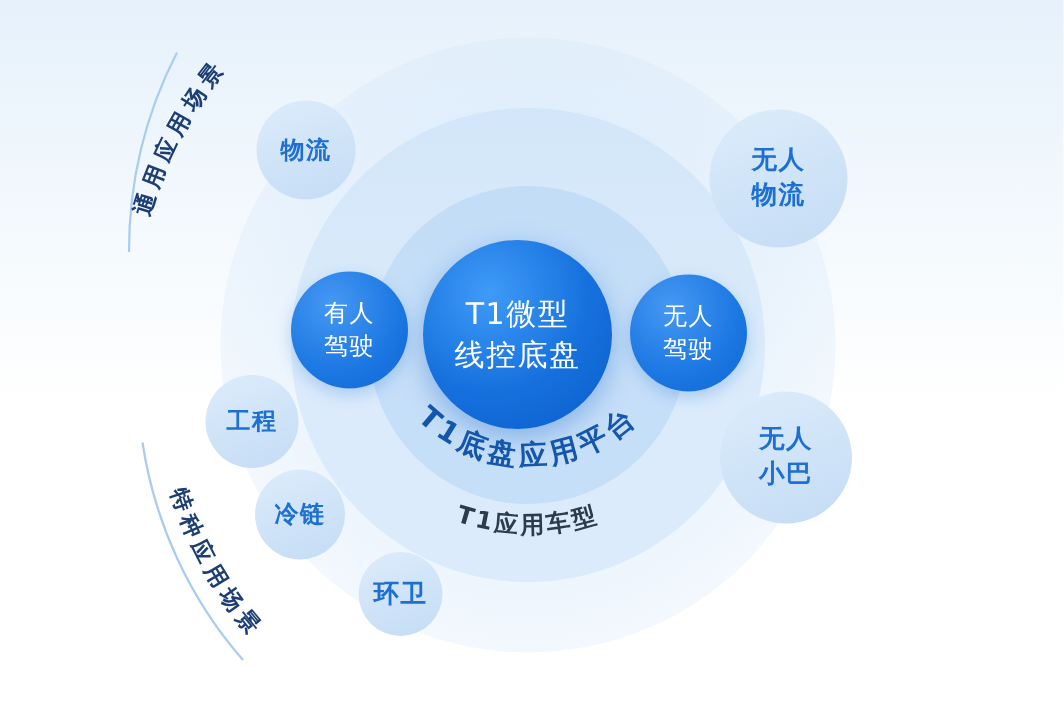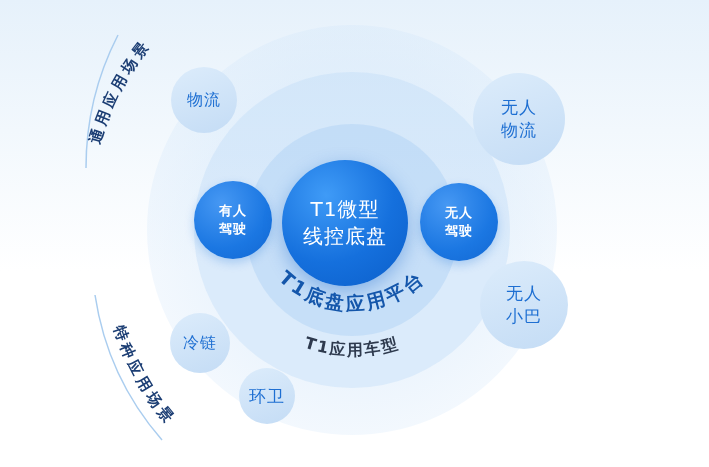--- a/index.html
+++ b/index.html
@@ -37,28 +37,28 @@
     text-align:center; line-height:1.35;
   }
   .node-center {
     width:126px; height:126px; left:282px; top:160px;
     background:radial-gradient(circle at 35% 28%, #3f9bf7 0%, #1570dd 55%, #0b5ec9 100%);
     color:#ffffff; font-size:20px; font-weight:normal; letter-spacing:1px;
     box-shadow:0 6px 18px rgba(13,95,201,0.35);
   }
   .node-drive {
     background:radial-gradient(circle at 35% 28%, #4698f3 0%, #1b77e2 60%, #1267d2 100%);
-    color:#ffffff; font-size:13px; font-weight:bold; letter-spacing:1px;
+    color:#ffffff; font-size:16px; font-weight:normal; letter-spacing:1px;
     box-shadow:0 4px 10px rgba(20,110,220,0.25);
   }
   .node-manned   { width:78px; height:78px; left:194px; top:181px; }
   .node-unmanned { width:78px; height:78px; left:420px; top:183px; }
   .node-sat {
     background:linear-gradient(160deg,#dcecfb 0%,#c4dcf5 100%);
-    color:#1e6fd2; font-weight:normal; letter-spacing:1px;
+    color:#1e6fd2; font-weight:bold; letter-spacing:1px;
   }
   .sat-logistics   { width:66px; height:66px; left:171px; top:67px;  font-size:16px; }
   .sat-etuk        { width:62px; height:62px; left:133px; top:141px; font-size:15px; letter-spacing:0; }
   .sat-engineering { width:62px; height:62px; left:137px; top:250px; font-size:16px; }
   .sat-cold        { width:60px; height:60px; left:170px; top:313px; font-size:16px;text-align:right; }
   .sat-sanitation  { width:56px; height:56px; left:239px; top:368px; font-size:17px; }
   .sat-ulogistics  { width:92px; height:92px; left:473px; top:73px;  font-size:17px; }
   .sat-uminibus    { width:88px; height:88px; left:480px; top:261px; font-size:17px; }
 </style>
 </head>
@@ -96,20 +96,23 @@
     <text class="arc-text scenario" text-anchor="middle">
       <textPath href="#specialArc" startOffset="50%">特种应用场景</textPath>
     </text>
   </svg>
 
   <div class="node node-sat sat-logistics">
     <span>物流</span>
   </div>
 
 
+  <div class="node node-sat sat-engineering">
+    <span>工程</span>
+  </div>
 
   <div class="node node-sat sat-cold">
     <span>冷链</span>
   </div>
 
   <div class="node node-sat sat-sanitation">
     <span>环卫</span>
   </div>
 
   <div class="node node-sat sat-ulogistics">

